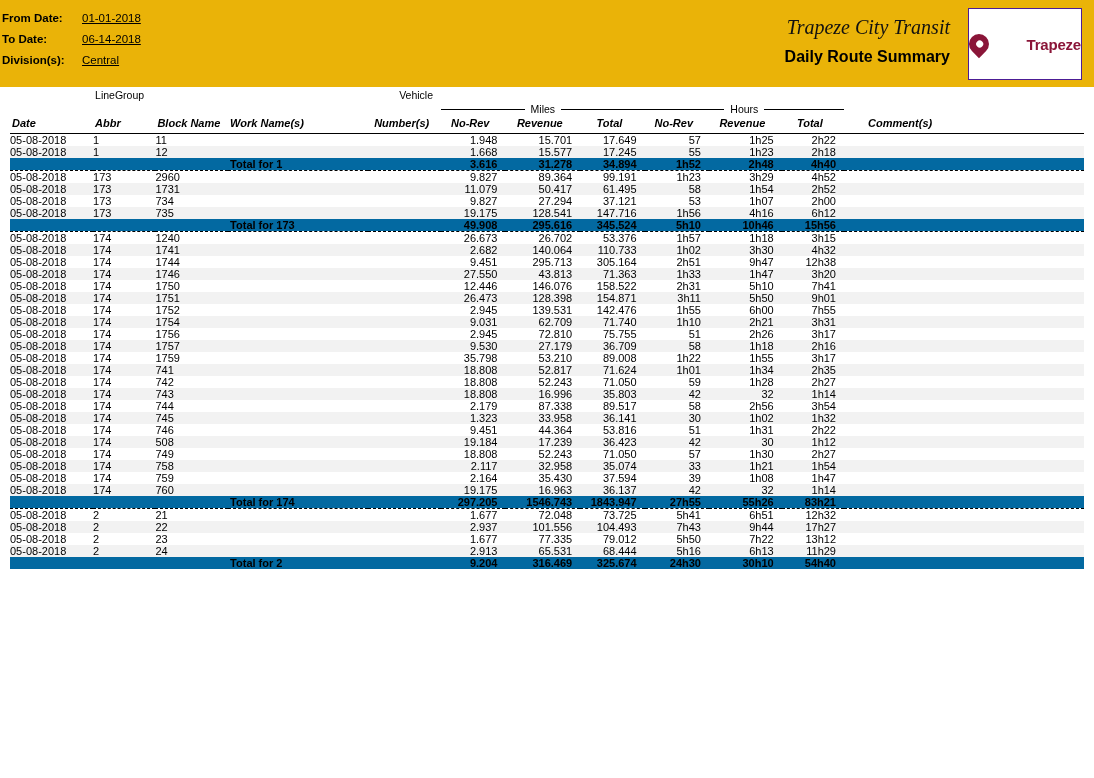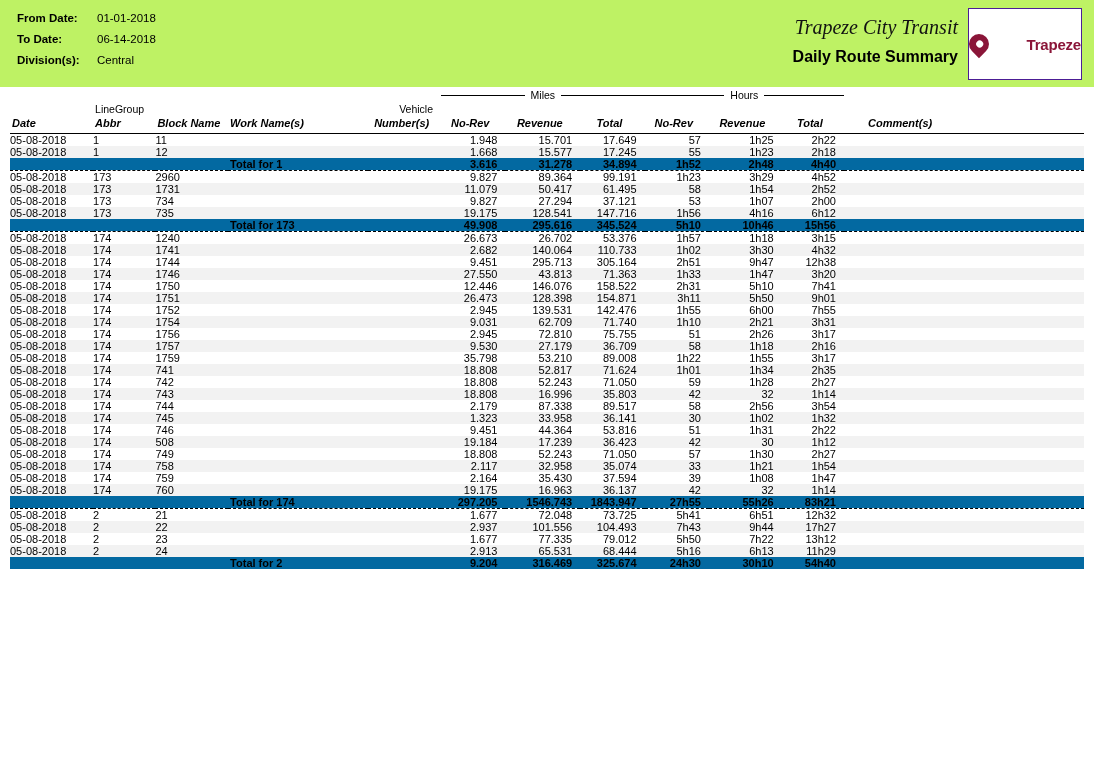--- a/index.html
+++ b/index.html
@@ -9,35 +9,35 @@
     background: #ffffff;
     font-family: "Liberation Sans", sans-serif;
     color: #000;
   }
   .page { position: relative; width: 1094px; height: 778px; overflow: hidden; }
 
   
   .header {
     position: relative;
     height: 88px;
-    background: #bef264;
+    background: #eab308;
     border-bottom: 1px solid #ffffff;
-    padding: 12px 14px 0 17px;
+    padding: 12px 14px 0 2px;
   }
   .meta {
     display: grid;
     grid-template-columns: 80px auto;
     row-gap: 9px;
     font-size: 11.5px;
     font-weight: bold;
   }
-  .meta .val { font-weight: normal; }
+  .meta .val { font-weight: normal; text-decoration: underline; }
   .title-block {
     position: absolute;
-    right: 136px;
+    right: 144px;
     top: 16px;
     text-align: right;
   }
   .org {
     font-family: "Liberation Serif", serif;
     font-style: italic;
     font-size: 20px;
     color: #111;
     line-height: 1.15;
   }
@@ -192,20 +192,27 @@
         <col class="c-veh">
           <col class="c-mnr">
           <col class="c-mrev">
           <col class="c-mtot">
         <col class="c-hnr">
           <col class="c-hrev">
           <col class="c-htot">
           <col class="c-cmt">
       </colgroup>
       <thead>
+        <tr class="grp-row">
+          <th></th>
+          <th style="text-align:left;padding-left:2px;">LineGroup</th>
+          <th colspan="2"></th>
+          <th style="text-align:right;padding-right:8px;">Vehicle</th>
+          <th colspan="7"></th>
+        </tr>
         <tr class="grp-row">
           <th colspan="5"></th>
           <th colspan="3">
             <span class="grp-label">
               <span style="display:flex;align-items:center;justify-content:center;gap:6px;">
                 <span style="flex:1;border-top:1px solid #000;"></span>
                 <span>Miles</span>
                 <span style="flex:1;border-top:1px solid #000;"></span>
               </span>
             </span>
@@ -214,27 +221,20 @@
             <span class="grp-label">
               <span style="display:flex;align-items:center;justify-content:center;gap:6px;">
                 <span style="flex:1;border-top:1px solid #000;"></span>
                 <span>Hours</span>
                 <span style="flex:1;border-top:1px solid #000;"></span>
               </span>
             </span>
           </th>
           <th></th>
         </tr>
-        <tr class="grp-row">
-          <th></th>
-          <th style="text-align:left;padding-left:2px;">LineGroup</th>
-          <th colspan="2"></th>
-          <th style="text-align:right;padding-right:8px;">Vehicle</th>
-          <th colspan="7"></th>
-        </tr>
         <tr class="hdr-row">
           <th>Date</th>
           <th>Abbr</th>
           <th>Block Name</th>
           <th>Work Name(s)</th>
           <th class="r">Number(s)</th>
           <th class="r">No-Rev</th>
           <th class="r">Revenue</th>
           <th class="r">Total</th>
           <th class="r">No-Rev</th>

